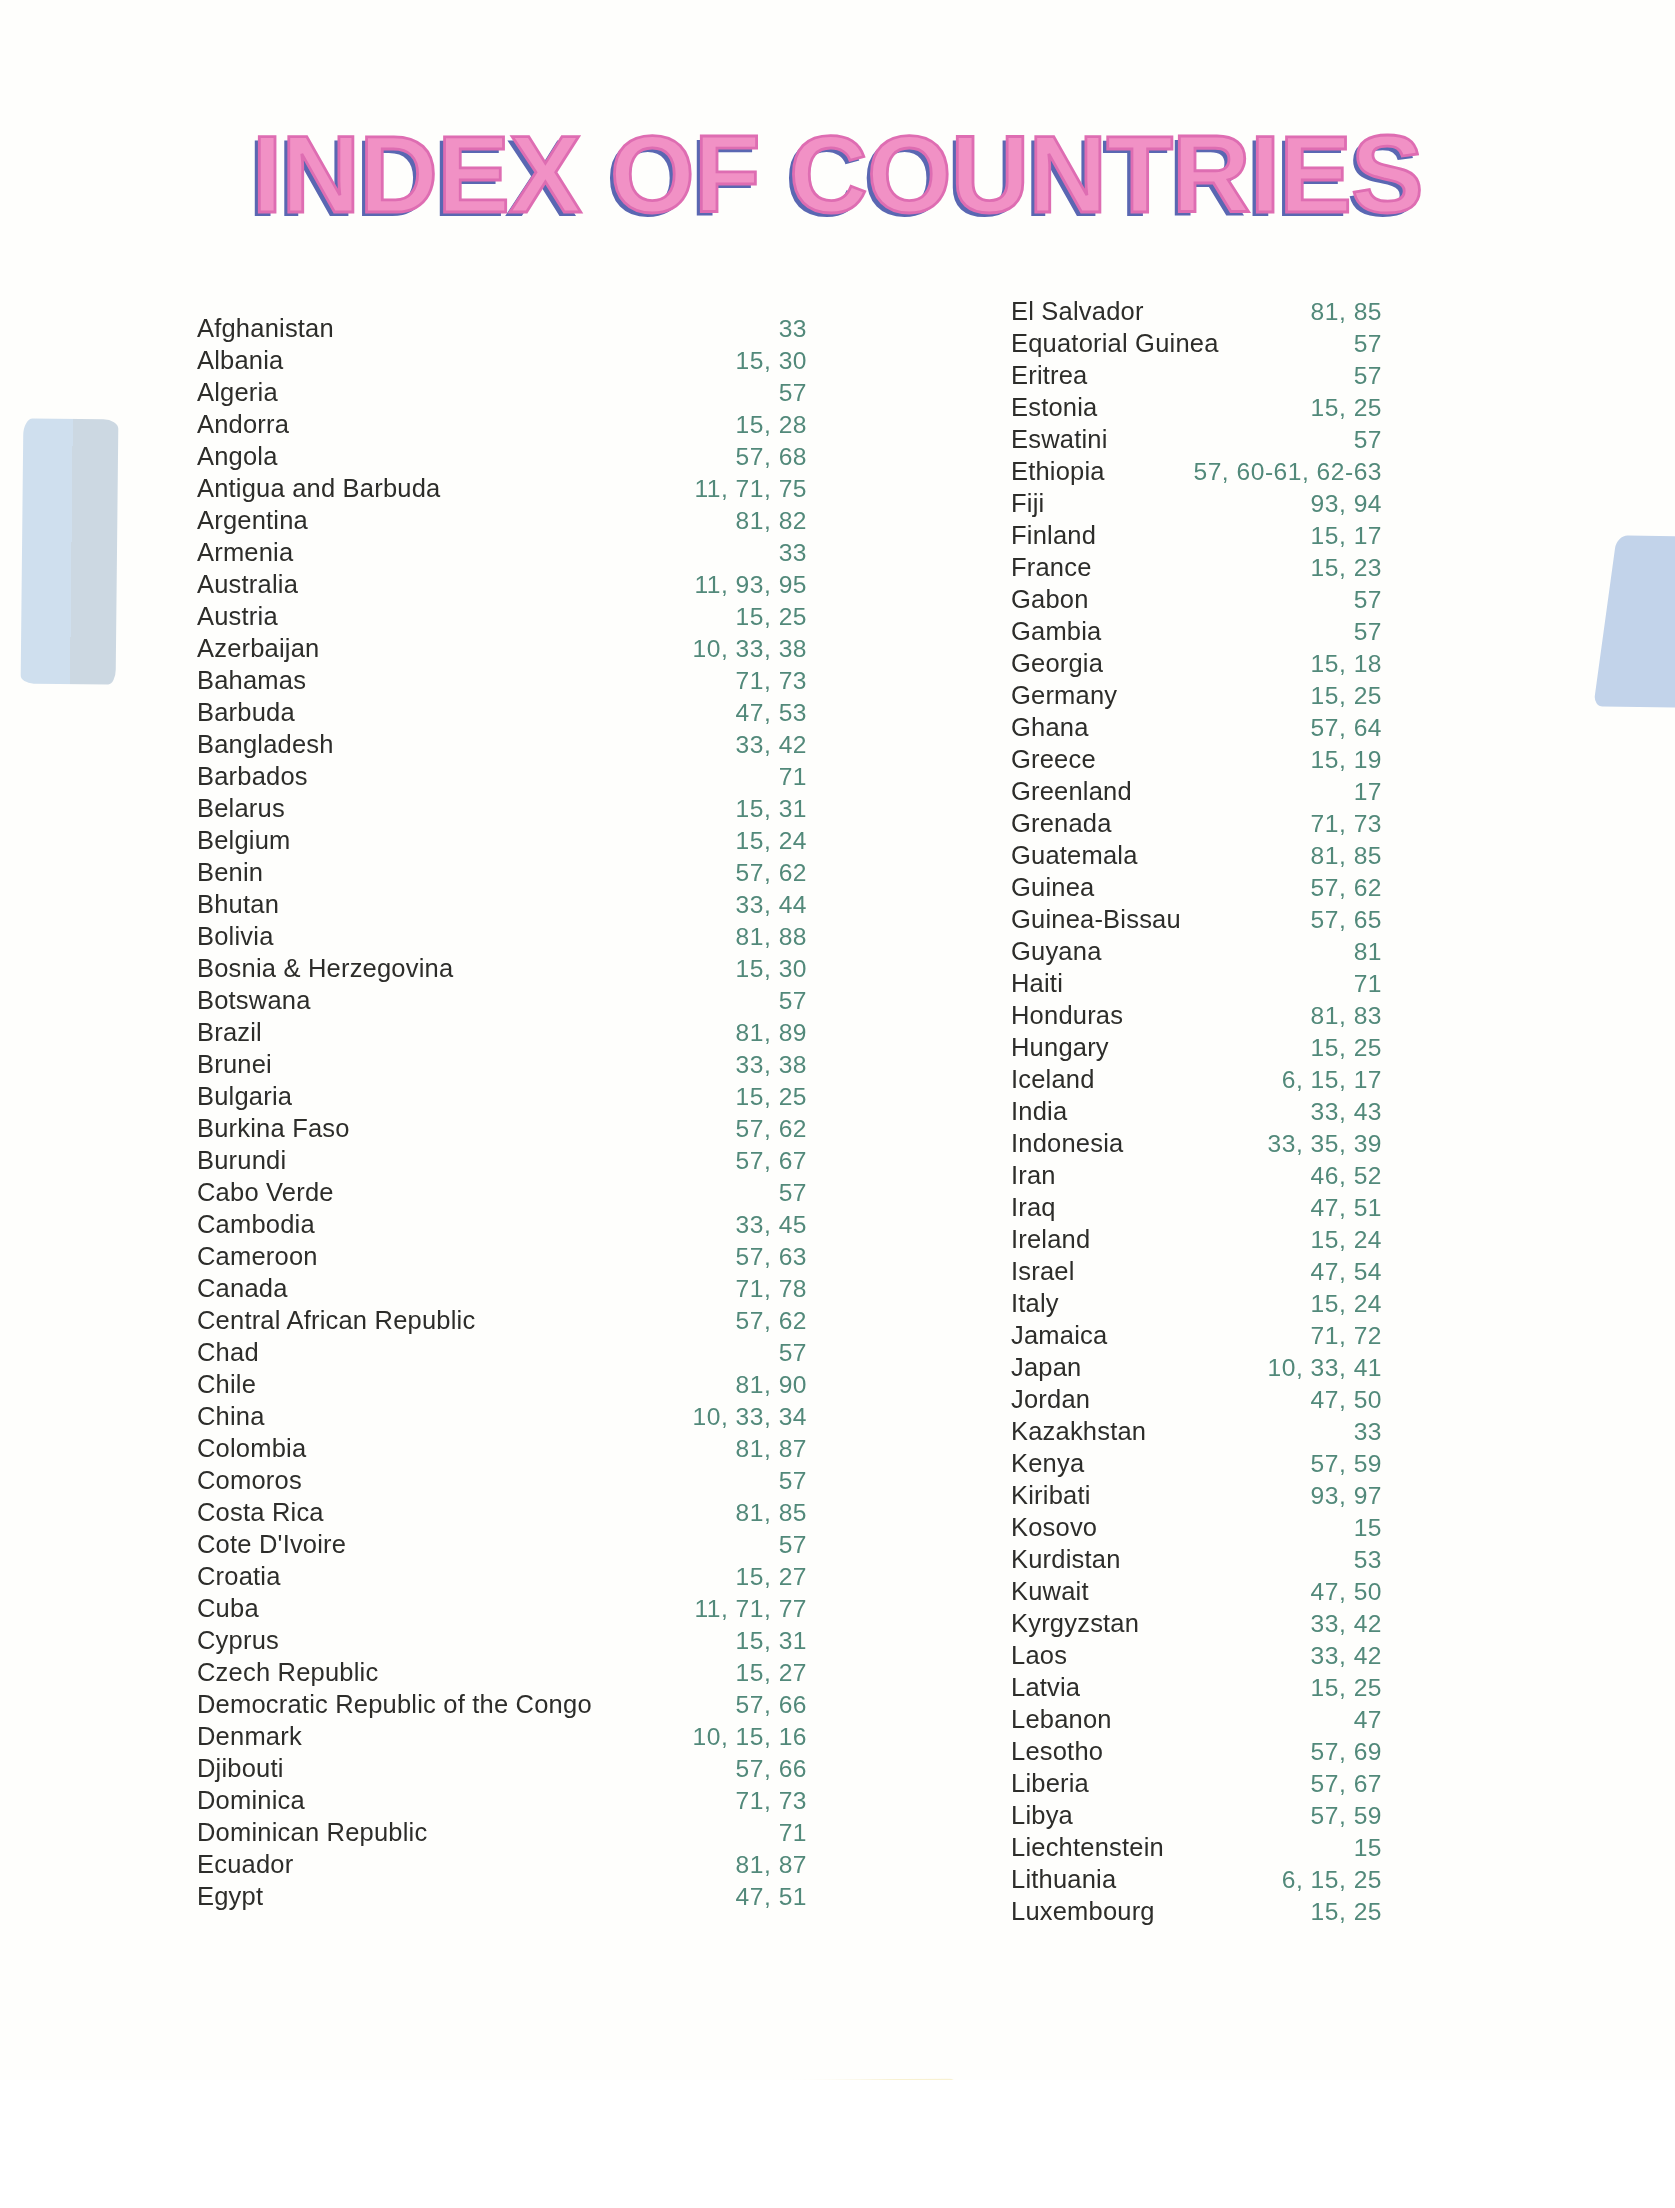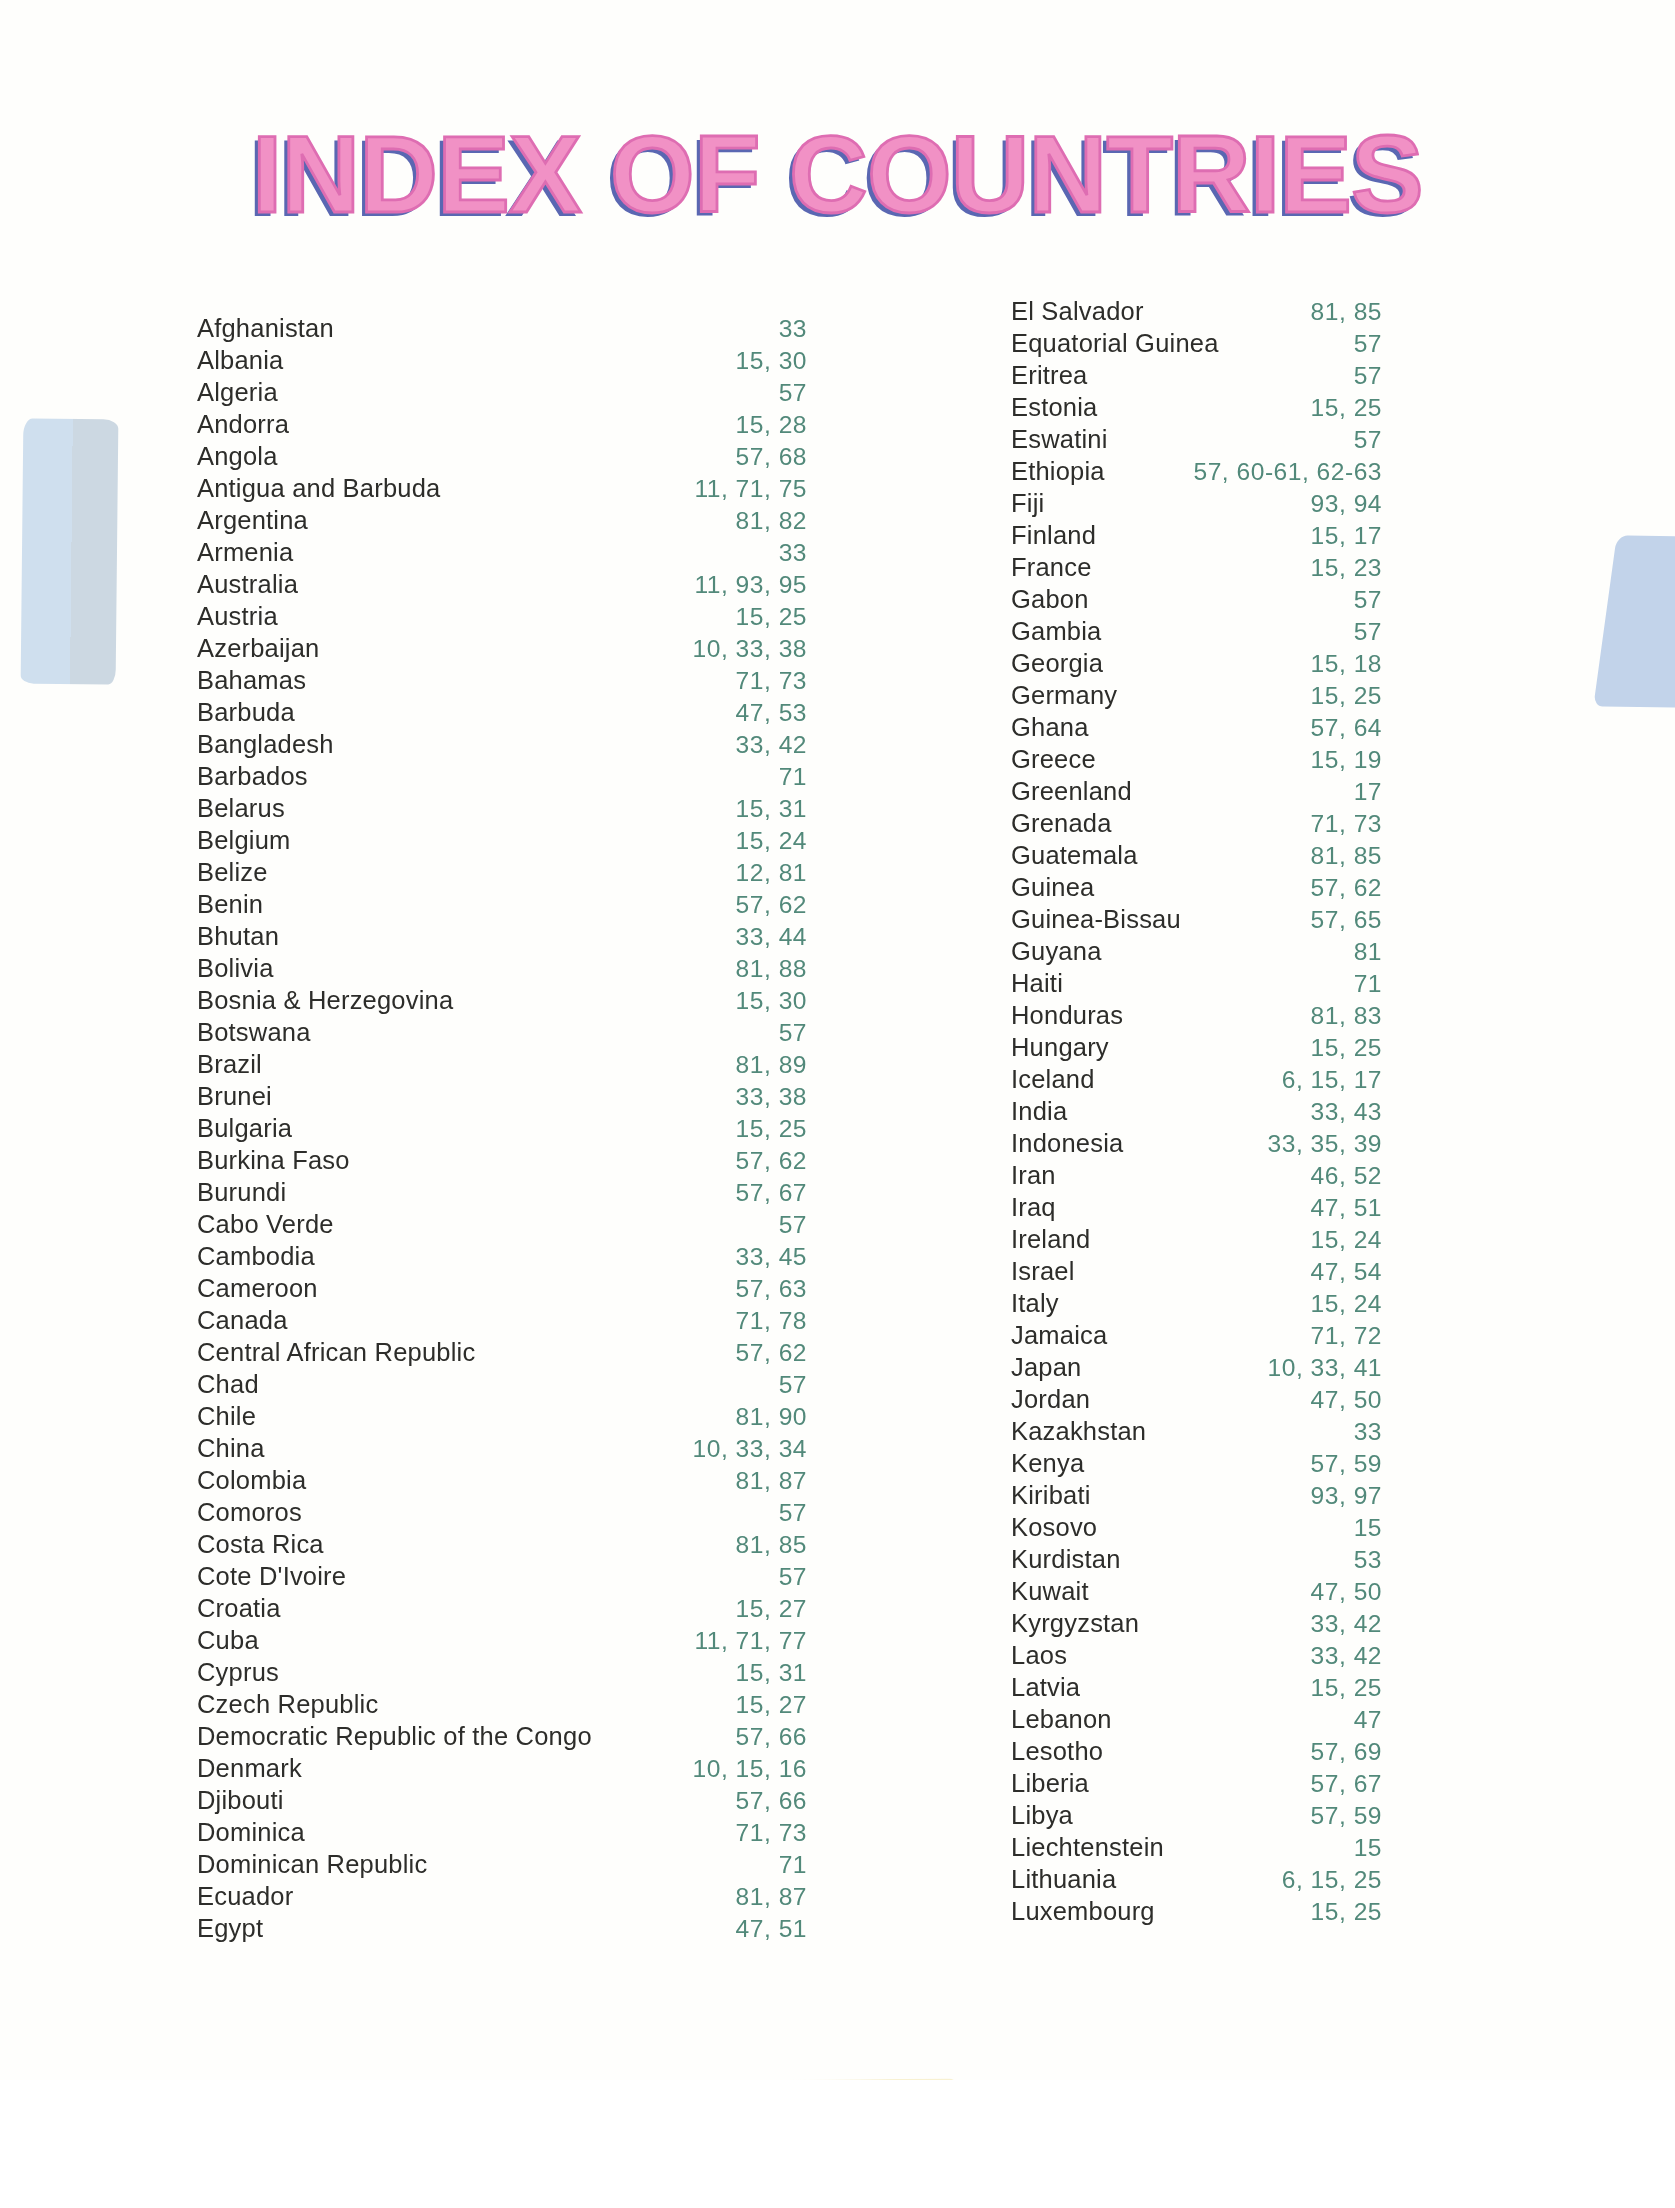--- a/index.html
+++ b/index.html
@@ -134,24 +134,20 @@
       </div>
       <div class="row">
         <span class="country">Belarus</span>
         <span class="pages">15, 31</span>
       </div>
       <div class="row">
         <span class="country">Belgium</span>
         <span class="pages">15, 24</span>
       </div>
       <div class="row">
-        <span class="country">Belize</span>
-        <span class="pages">12, 81</span>
-      </div>
-      <div class="row">
         <span class="country">Benin</span>
         <span class="pages">57, 62</span>
       </div>
       <div class="row">
         <span class="country">Bhutan</span>
         <span class="pages">33, 44</span>
       </div>
       <div class="row">
         <span class="country">Bolivia</span>
         <span class="pages">81, 88</span>

